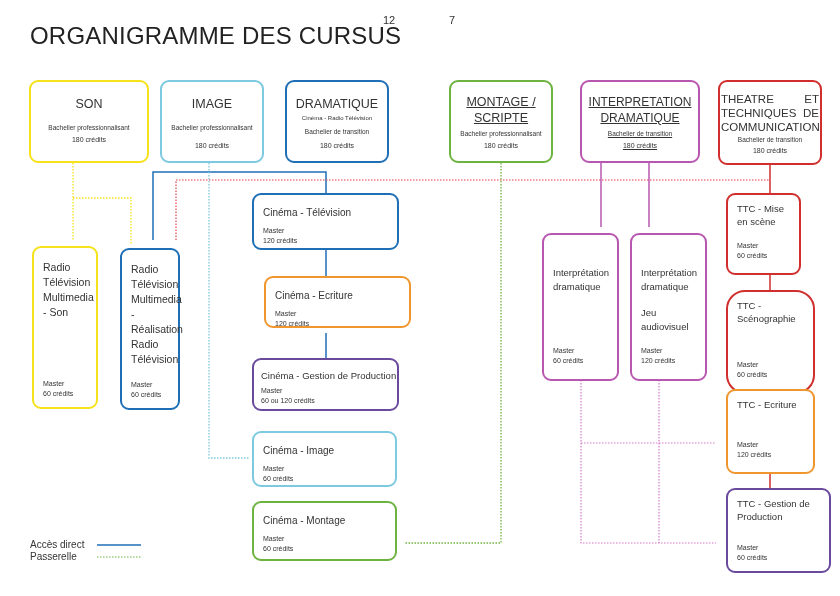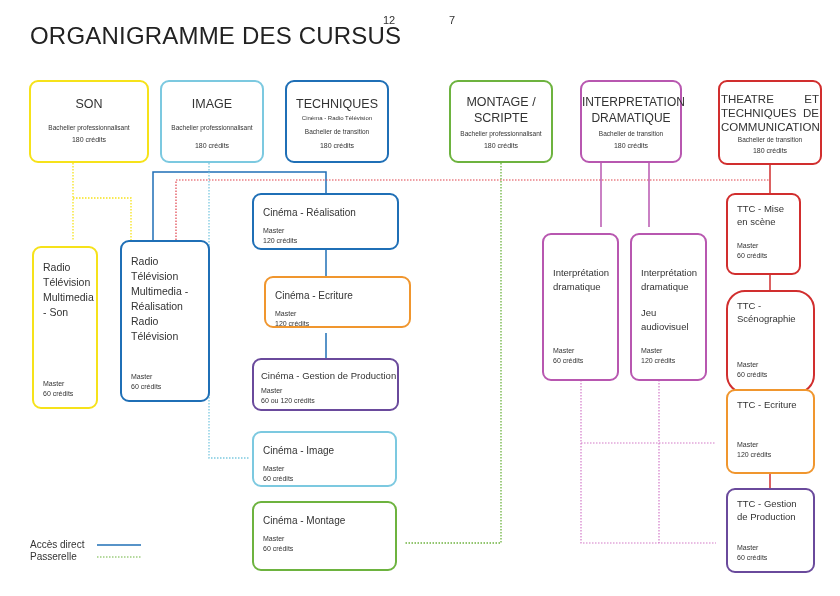--- a/index.html
+++ b/index.html
@@ -85,62 +85,62 @@
   <div class="small">180 crédits</div>
 </div>
 
 <div class="box bach" style="left:160px; top:80px; width:104px; height:83px; border-color:#7cc9e0;">
   <div class="name" style="margin-top:14px;">IMAGE</div>
   <div class="sub" style="margin-top:10px;">Bachelier professionnalisant</div>
   <div class="small" style="margin-top:6px;">180 crédits</div>
 </div>
 
 <div class="box bach" style="left:285px; top:80px; width:104px; height:83px; border-color:#1f6fb6;">
-  <div class="name" style="margin-top:14px;">TECHNIQUES</div>
+  <div class="name" style="margin-top:14px;">DRAMATIQUE</div>
   <div class="sub" style="font-size:6px;">Cinéma - Radio Télévision</div>
   <div class="sub" style="margin-top:2px;">Bachelier de transition</div>
   <div class="small" style="margin-top:2px;">180 crédits</div>
 </div>
 
 <div class="box bach" style="left:449px; top:80px; width:104px; height:83px; border-color:#6db33f;">
-  <div class="name" style="margin-top:12px; padding:0 8px;">MONTAGE / SCRIPTE</div>
+  <div class="name" style="margin-top:12px; padding:0 8px;text-decoration:underline;">MONTAGE / SCRIPTE</div>
   <div class="sub" style="margin-top:2px;">Bachelier professionnalisant</div>
   <div class="small">180 crédits</div>
 </div>
 
-<div class="box bach" style="left:580px; top:80px; width:102px; height:83px; border-color:#b857b0;">
+<div class="box bach" style="left:580px; top:80px; width:120px; height:83px; border-color:#b857b0;text-decoration:underline;">
   <div class="name" style="margin-top:12px; font-size:12px;">INTERPRETATION DRAMATIQUE</div>
   <div class="sub" style="margin-top:2px;">Bachelier de transition</div>
   <div class="small">180 crédits</div>
 </div>
 
 <div class="box bach" style="left:718px; top:80px; width:104px; height:85px; border-color:#d12e2e;">
   <div class="name" style="font-size:11.5px; line-height:14px; padding:0 1px; text-align:justify; text-align-last:center;">THEATRE ET TECHNIQUES DE COMMUNICATION</div>
   <div class="sub" style="margin-top:0px; line-height:11px;">Bachelier de transition</div>
   <div class="small" style="line-height:11px;">180 crédits</div>
 </div>
 
 <div class="box master vmaster" style="left:32px; top:246px; width:66px; height:163px; border-color:#f6e21a;">
   <div class="mname" style="margin-top:6px;">Radio Télévision Multimedia - Son</div>
   <div class="foot">
     <div class="mlabel">Master</div>
     <div class="mlabel">60 crédits</div>
   </div>
 </div>
 
-<div class="box master vmaster" style="left:120px; top:240px; width:90px; height:162px; border-color:#1f6fb6;border-radius:9px;">
+<div class="box master vmaster" style="left:120px; top:248px; width:60px; height:162px; border-color:#1f6fb6;border-radius:9px;">
   <div class="mname" style="margin-top:6px;">Radio Télévision Multimedia - Réalisation Radio Télévision</div>
   <div class="foot">
     <div class="mlabel">Master</div>
     <div class="mlabel">60 crédits</div>
   </div>
 </div>
 
 <div class="box master" style="left:252px; top:193px; width:147px; height:57px; border-color:#1f6fb6;">
-  <div class="mname" style="margin-top:5px;">Cinéma - Réalisation</div>
+  <div class="mname" style="margin-top:5px;">Cinéma - Télévision</div>
   <div class="mlabel" style="margin-top:6px;">Master</div>
   <div class="mlabel">120 crédits</div>
 </div>
 
 <div class="box master" style="left:264px; top:276px; width:147px; height:52px; border-color:#f0962e;">
   <div class="mname" style="margin-top:5px;">Cinéma - Ecriture</div>
   <div class="mlabel" style="margin-top:6px;">Master</div>
   <div class="mlabel">120 crédits</div>
 </div>
 
@@ -149,21 +149,21 @@
   <div class="mlabel" style="margin-top:3px;">Master</div>
   <div class="mlabel">60 ou 120 crédits</div>
 </div>
 
 <div class="box master" style="left:252px; top:431px; width:145px; height:56px; border-color:#7cc9e0;">
   <div class="mname" style="margin-top:5px;">Cinéma - Image</div>
   <div class="mlabel" style="margin-top:6px;">Master</div>
   <div class="mlabel">60 crédits</div>
 </div>
 
-<div class="box master" style="left:252px; top:501px; width:145px; height:70px; border-color:#6db33f;">
+<div class="box master" style="left:252px; top:501px; width:145px; height:60px; border-color:#6db33f;">
   <div class="mname" style="margin-top:5px;">Cinéma - Montage</div>
   <div class="mlabel" style="margin-top:6px;">Master</div>
   <div class="mlabel">60 crédits</div>
 </div>
 
 <div class="box master vmaster" style="left:542px; top:233px; width:77px; height:148px; border-color:#b857b0;">
   <div class="mname" style="margin-top:25px; font-size:9.5px; line-height:14px;">Interprétation dramatique</div>
   <div class="foot" style="bottom:13px;">
     <div class="mlabel">Master</div>
     <div class="mlabel">60 crédits</div>
@@ -196,21 +196,21 @@
 </div>
 
 <div class="box master vmaster" style="left:726px; top:389px; width:89px; height:85px; border-color:#f0962e;">
   <div class="mname" style="margin-top:1px; font-size:9.5px; line-height:13px;">TTC - Ecriture</div>
   <div class="foot" style="bottom:12px;">
     <div class="mlabel">Master</div>
     <div class="mlabel">120 crédits</div>
   </div>
 </div>
 
-<div class="box master vmaster" style="left:726px; top:488px; width:89px; height:85px; border-color:#6a4a9c;">
+<div class="box master vmaster" style="left:726px; top:488px; width:105px; height:85px; border-color:#6a4a9c;">
   <div class="mname" style="margin-top:1px; font-size:9.5px; line-height:13px;">TTC - Gestion de Production</div>
   <div class="foot" style="bottom:8px;">
     <div class="mlabel">Master</div>
     <div class="mlabel">60 crédits</div>
   </div>
 </div>
 
 <div class="legend-text" style="top:539px;">Accès direct</div>
 <div class="legend-text" style="top:551px;">Passerelle</div>
 

